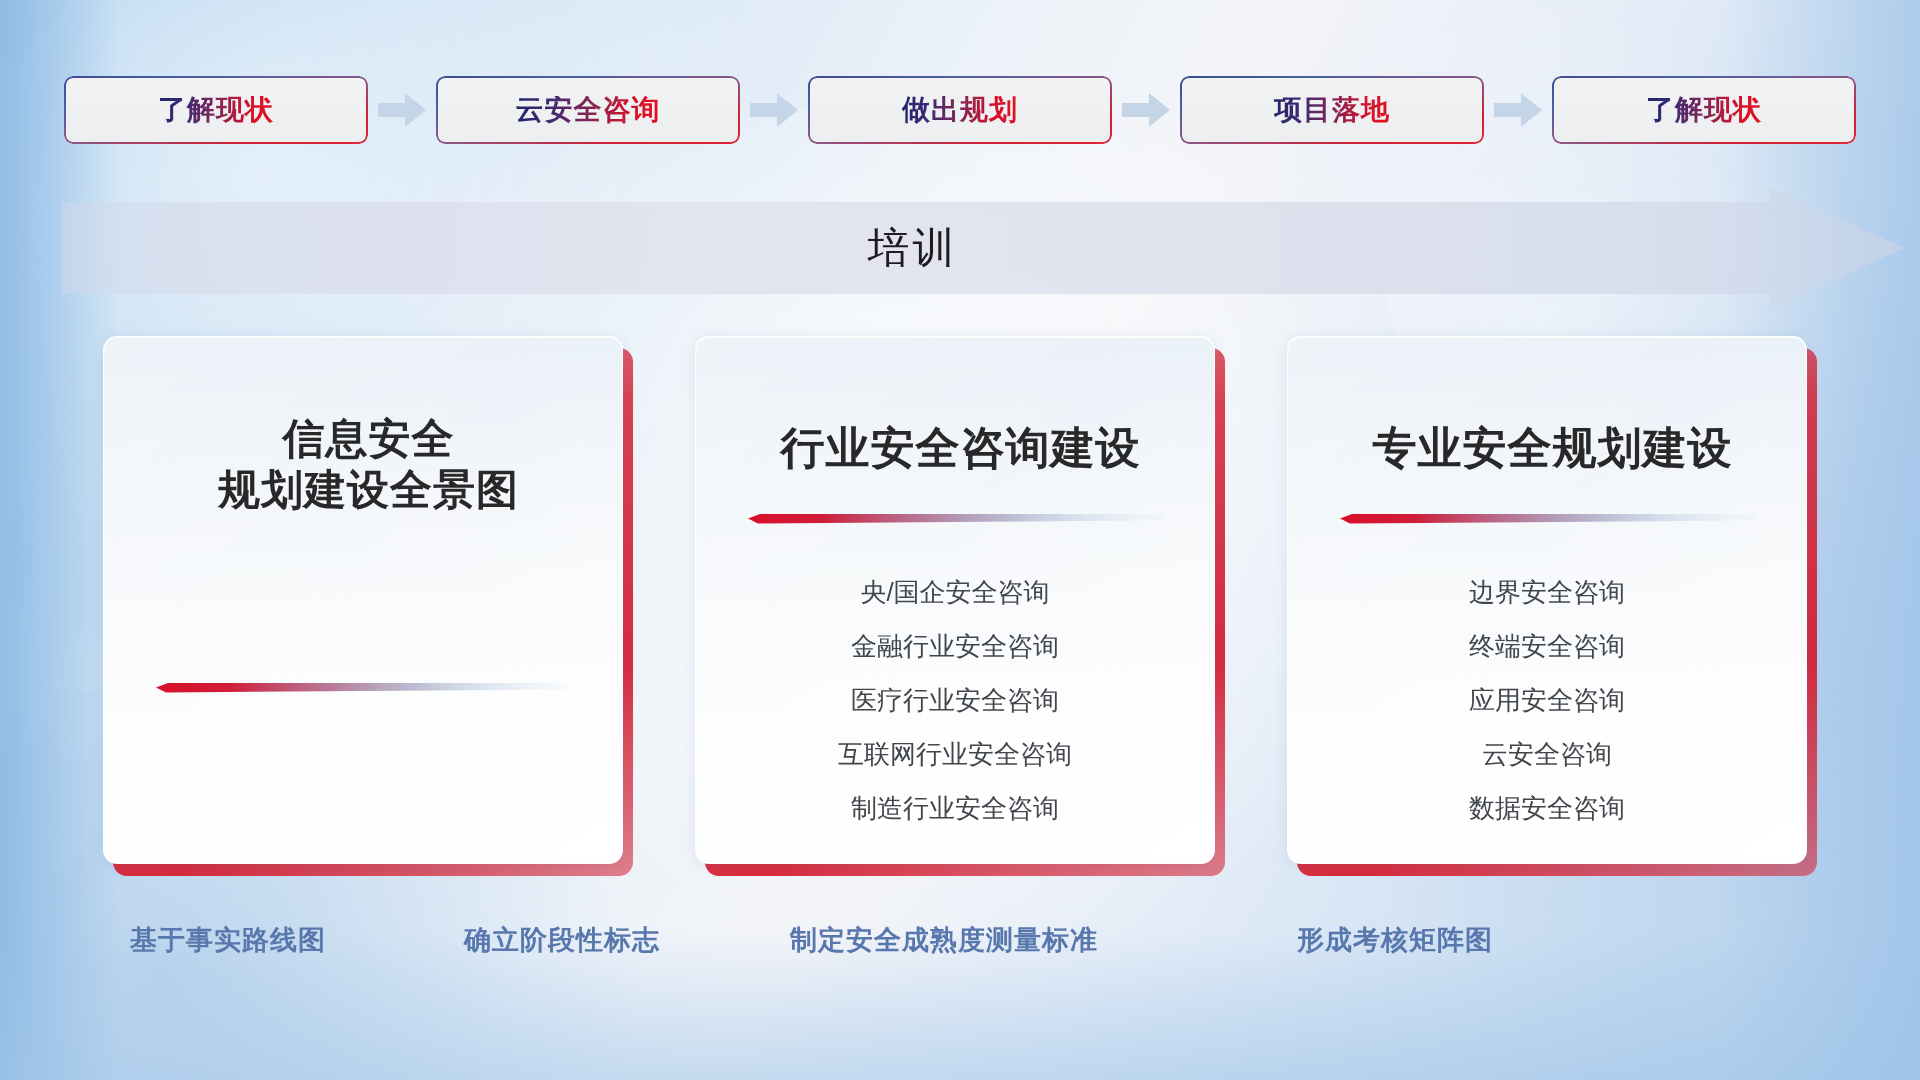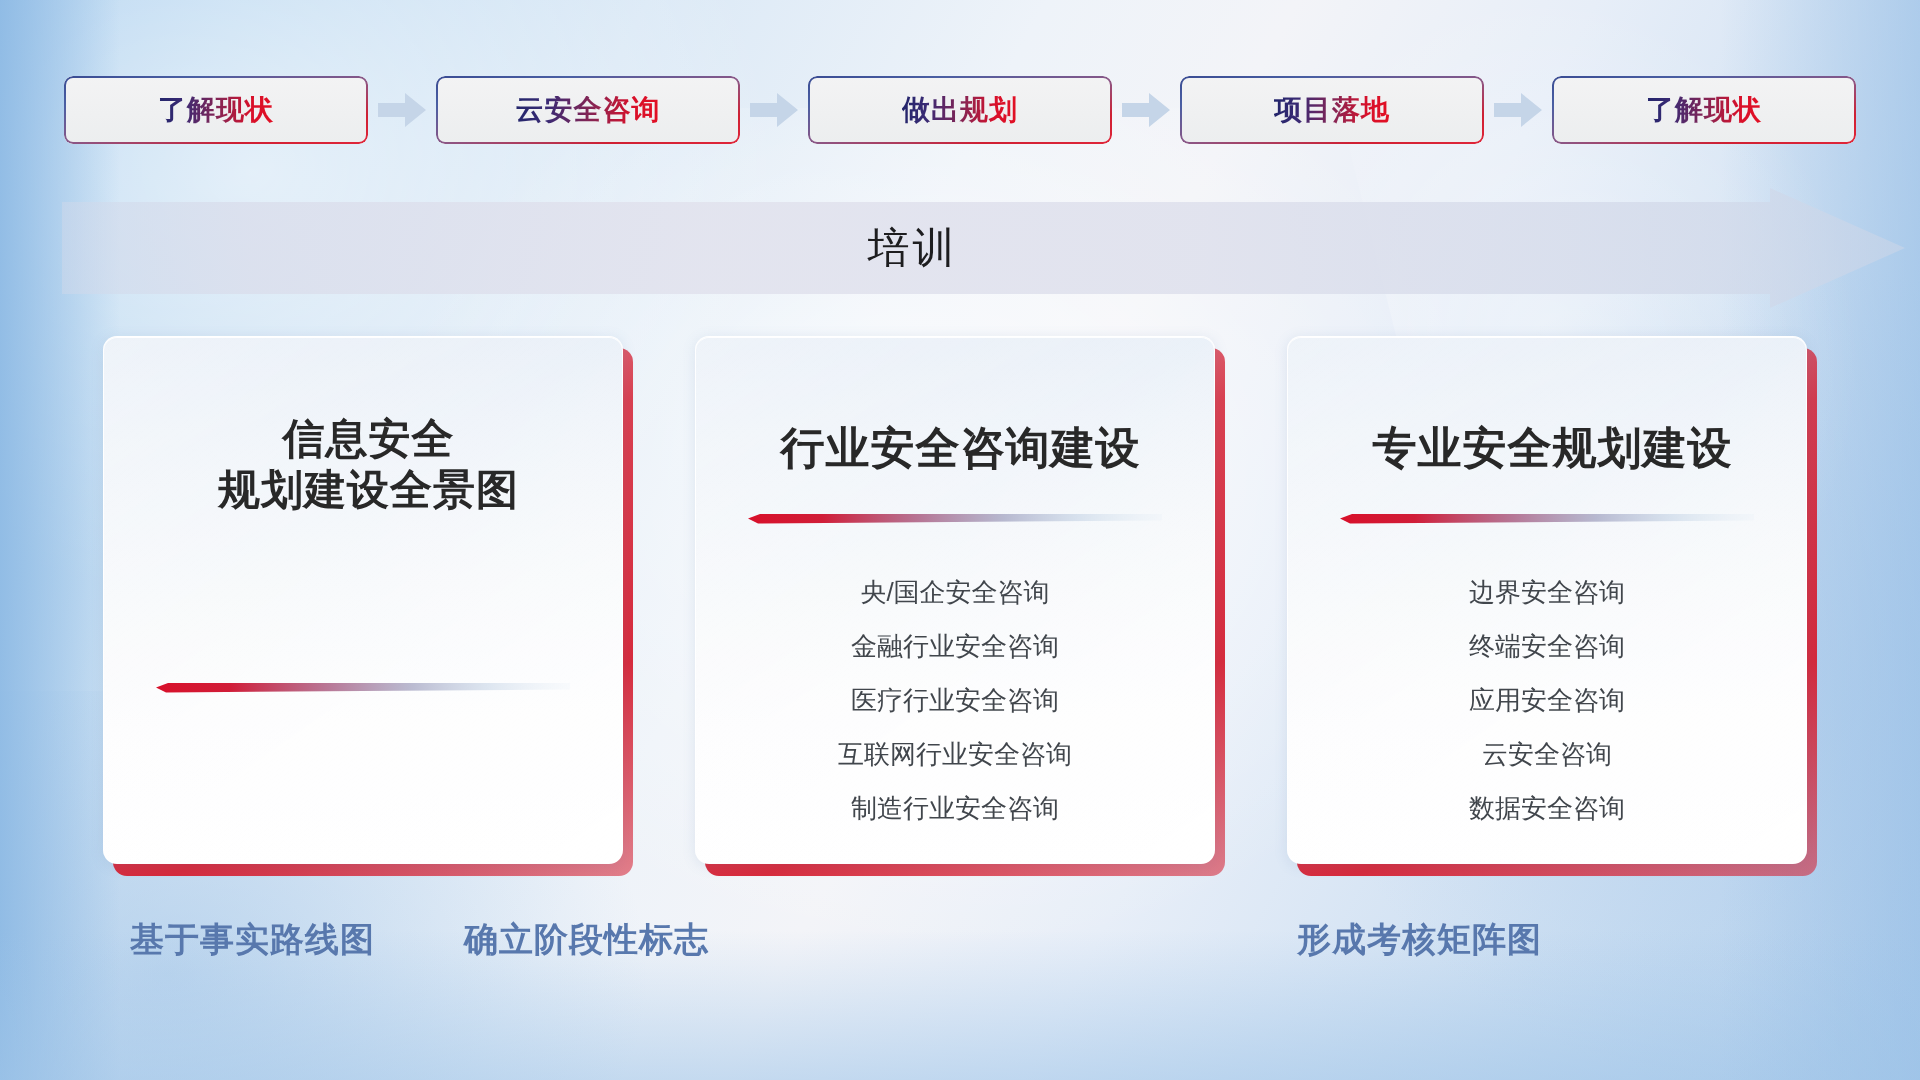--- a/index.html
+++ b/index.html
@@ -145,21 +145,21 @@
   }
   .sp-top{height:44px;}
   .sp-mid{flex:1 1 auto;min-height:10px;}
 
   
   #captions{
     position:absolute;left:0;top:910px;width:1920px;height:60px;
   }
   .caption{
     position:absolute;top:0;height:60px;display:flex;align-items:center;
-    font-size:34px;font-weight:700;color:#5878ad;letter-spacing:1px;
+    font-size:27px;font-weight:700;color:#5878ad;letter-spacing:1px;
     white-space:nowrap;
   }
 </style>
 </head>
 <body>
 
 <div id="bg">
   <div class="bg-base"></div>
   <div class="bg-glow-a"></div>
   <div class="bg-glow-b"></div>
@@ -340,14 +340,15 @@
         </div>
       </div>
     </div>
   </div>
 
 </div>
 
 <div id="captions">
   <div class="caption" style="left:130px">基于事实路线图</div>
   <div class="caption" style="left:464px">确立阶段性标志</div>
+  <div class="caption" style="left:790px">制定安全成熟度测量标准</div>
   <div class="caption" style="left:1297px">形成考核矩阵图</div>
 </div>
 
 </body></html>

